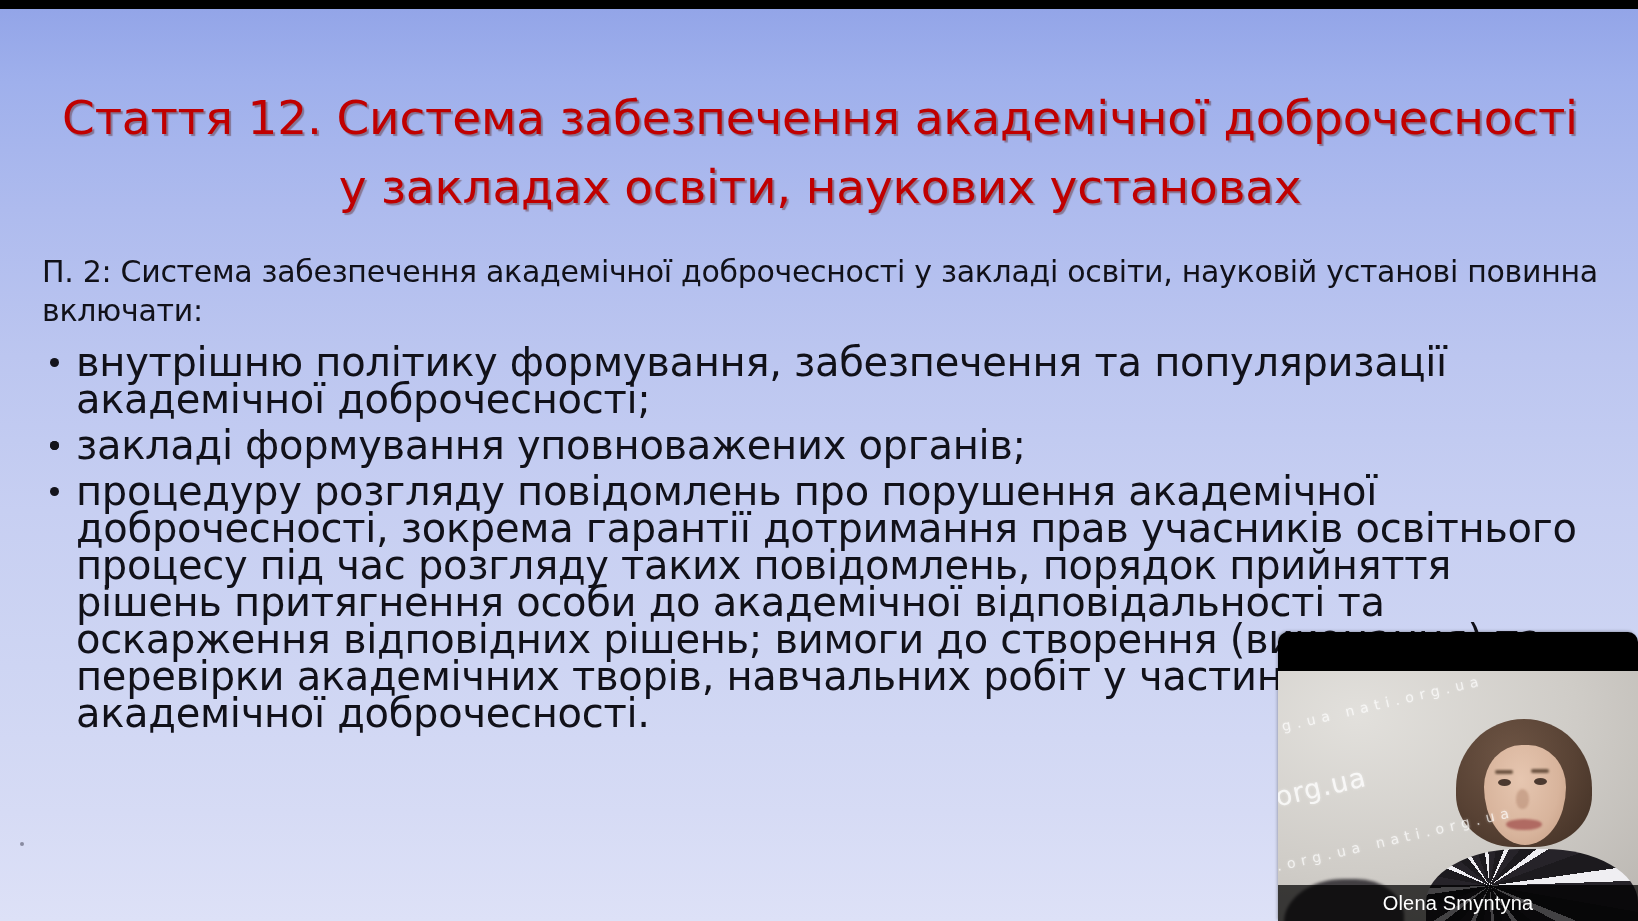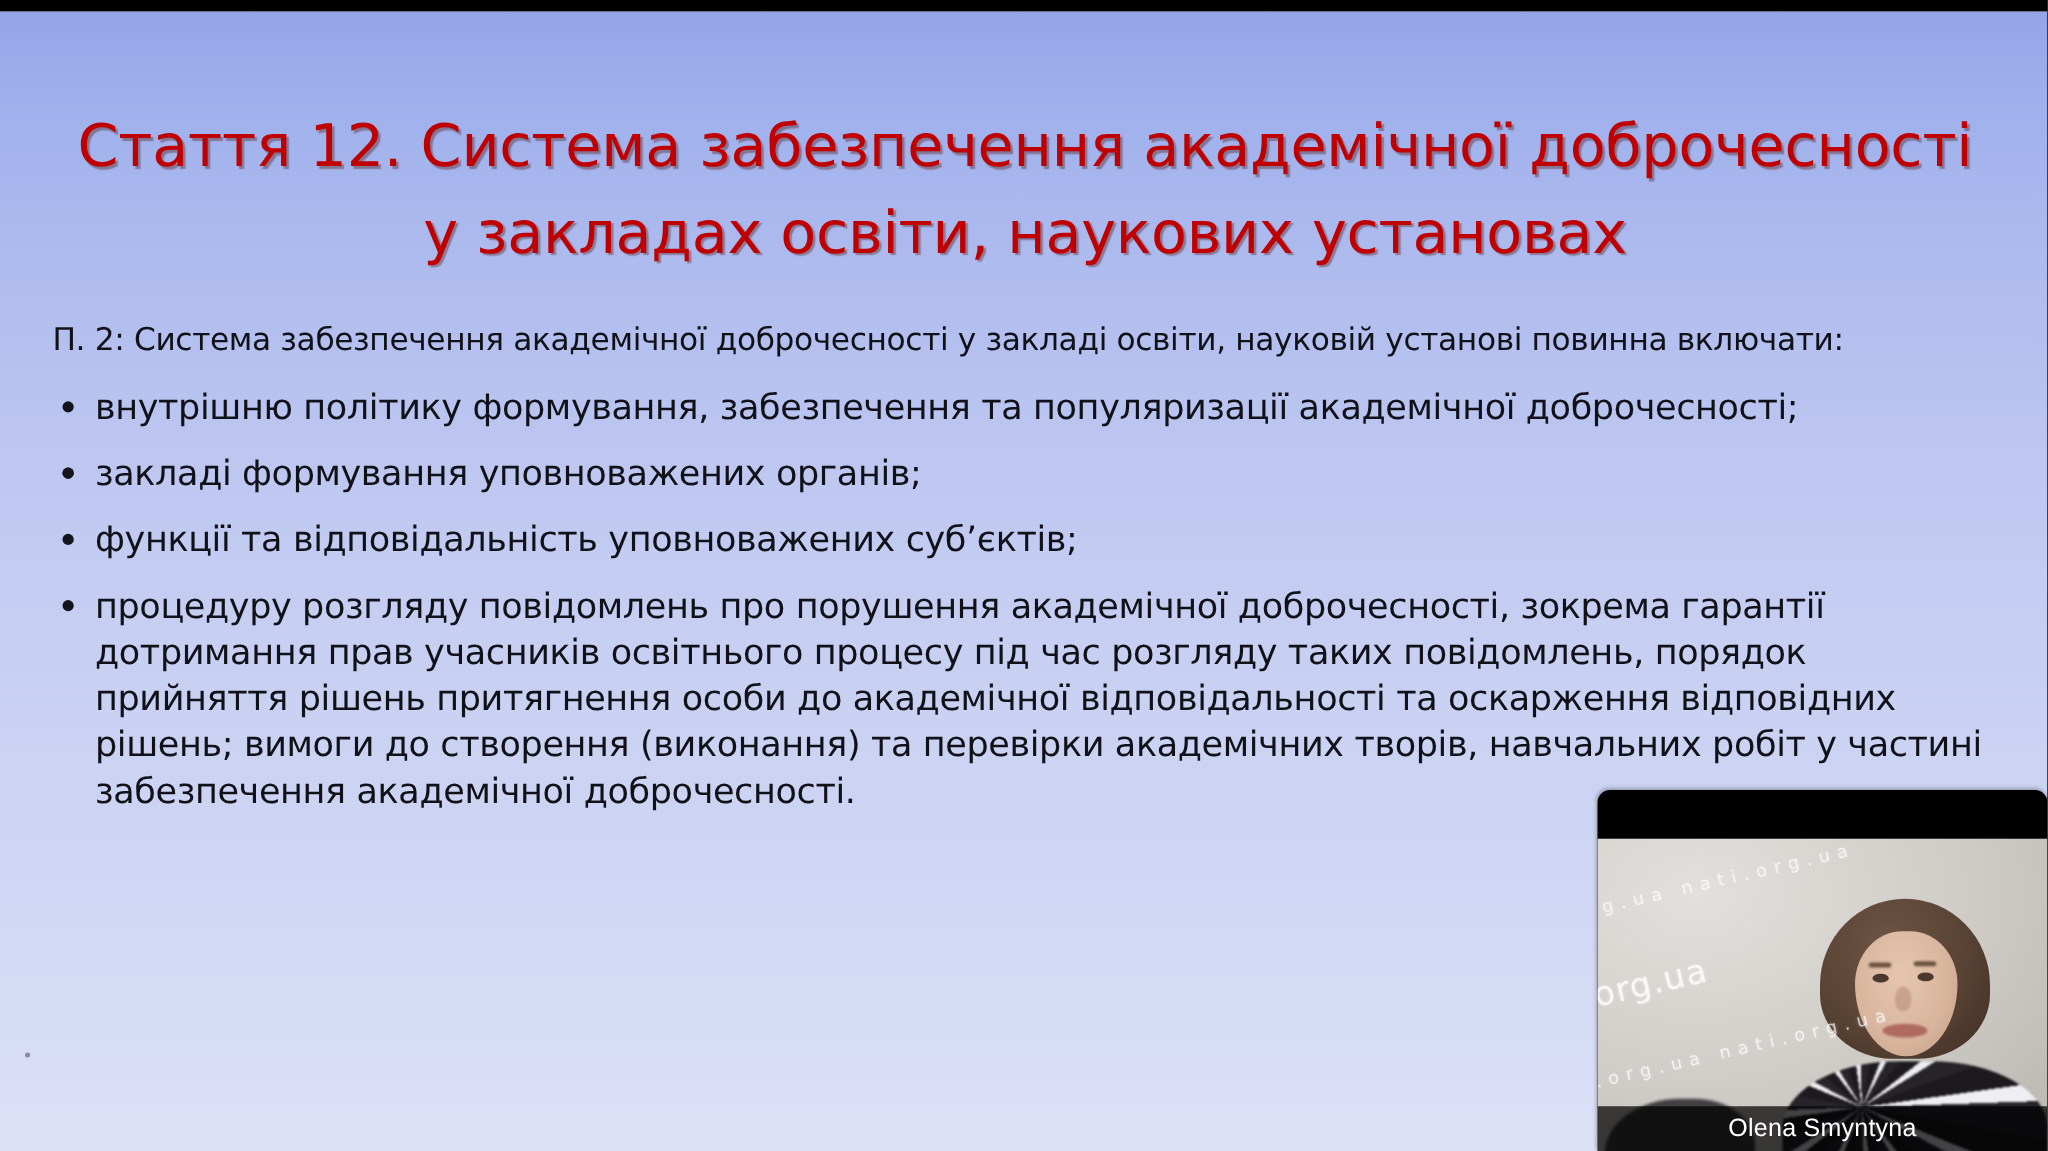--- a/index.html
+++ b/index.html
@@ -69,42 +69,41 @@
   .body-block {
     position: absolute;
     left: 42px;
     top: 243px;
     width: 1560px;
     color: #0d0d14;
     font-family: "DejaVu Sans", sans-serif;
   }
 
   .lead {
-    font-size: 25px;
+    font-size: 30px;
     line-height: 39px;
     letter-spacing: -0.3px;
     margin: 0 0 14px 0;
     font-weight: 400;
     color: #111119;
   }
 
   ul.bullets {
     list-style: none;
     margin: 0;
     padding: 0;
   }
   ul.bullets > li {
     position: relative;
     padding-left: 34px;
     margin-bottom: 9px;
-    font-size: 28px;
+    font-size: 40px;
     line-height: 37px;
     letter-spacing: -0.3px;
     color: #111119;
-    margin-top: 16px;
   }
   ul.bullets > li .bullet-dot {
     position: absolute;
     left: 8px;
     top: 14px;
     width: 9px;
     height: 9px;
     border-radius: 50%;
     background: #14141c;
   }
@@ -302,24 +301,20 @@
         </li>
         <li>
           <span class="bullet-dot"></span>
         </li>
         <li>
           <span class="bullet-dot"></span>
           <span>закладі формування уповноважених органів;</span>
         </li>
         <li>
           <span class="bullet-dot"></span>
-          <span>функції та відповідальність уповноважених суб’єктів;</span>
-        </li>
-        <li>
-          <span class="bullet-dot"></span>
           <span>процедуру розгляду повідомлень про порушення академічної доброчесності, зокрема гарантії дотримання прав учасників освітнього процесу під час розгляду таких повідомлень, порядок прийняття рішень притягнення особи до академічної відповідальності та оскарження відповідних рішень; вимоги до створення (виконання) та перевірки академічних творів, навчальних робіт у частині забезпечення академічної доброчесності.</span>
         </li>
       </ul>
     </div>
 
     <div class="corner-speck"></div>
   </div>
 
   <div class="video-tile">
     <div class="video-frame">

